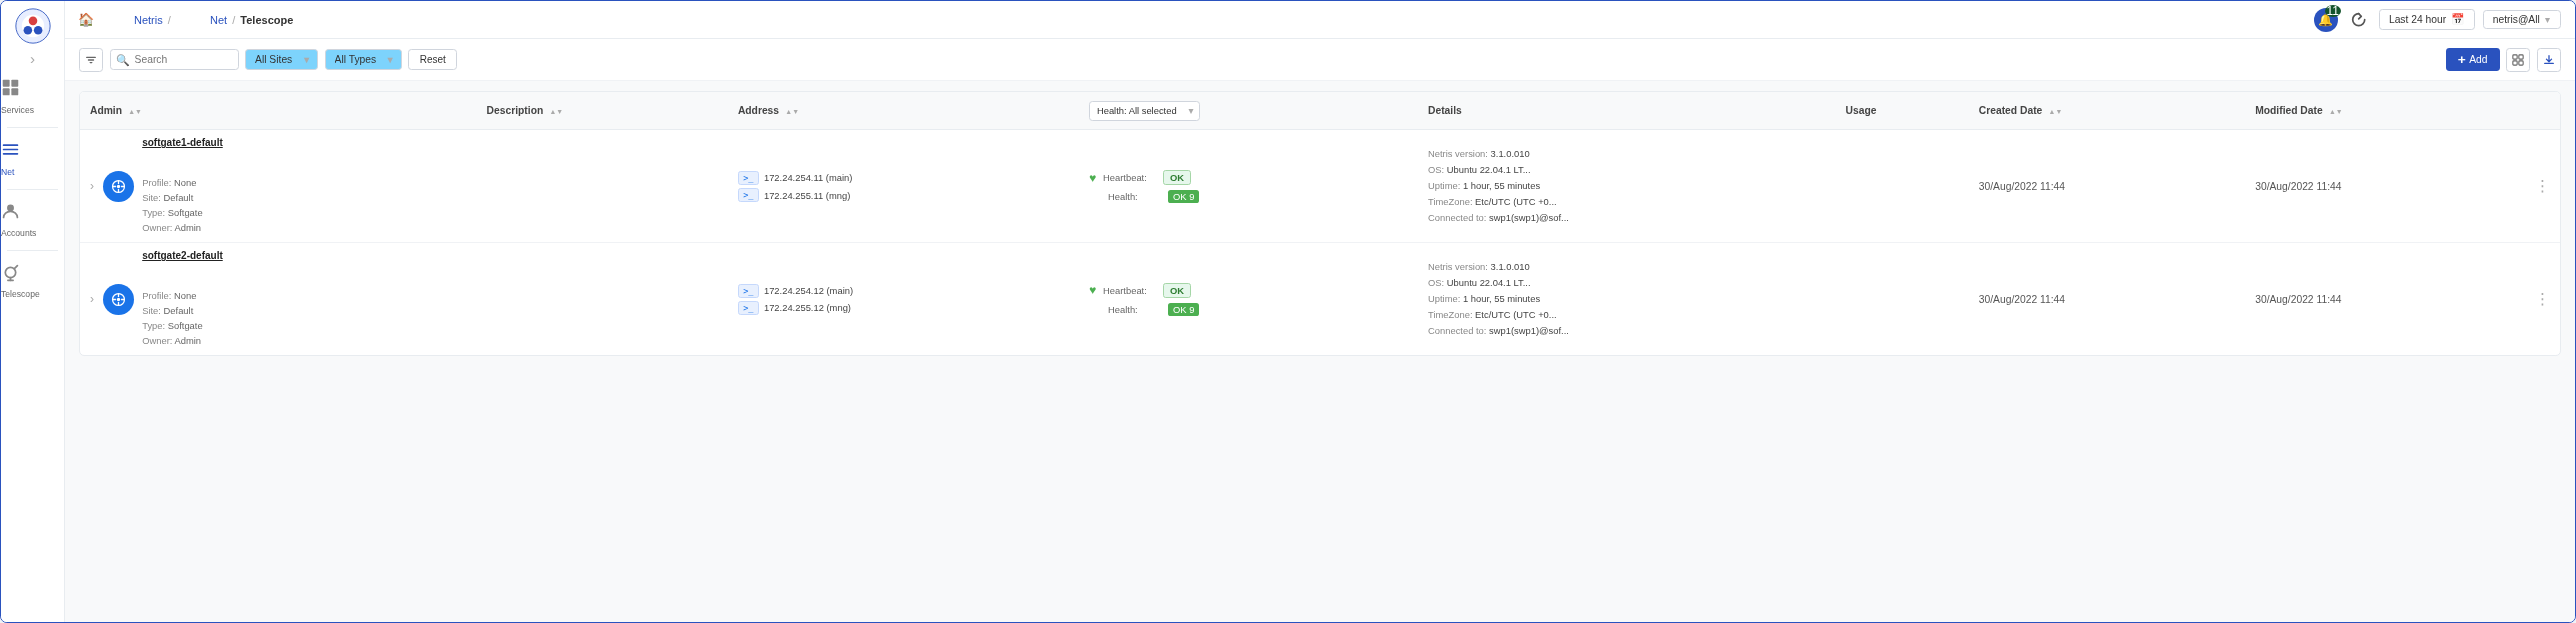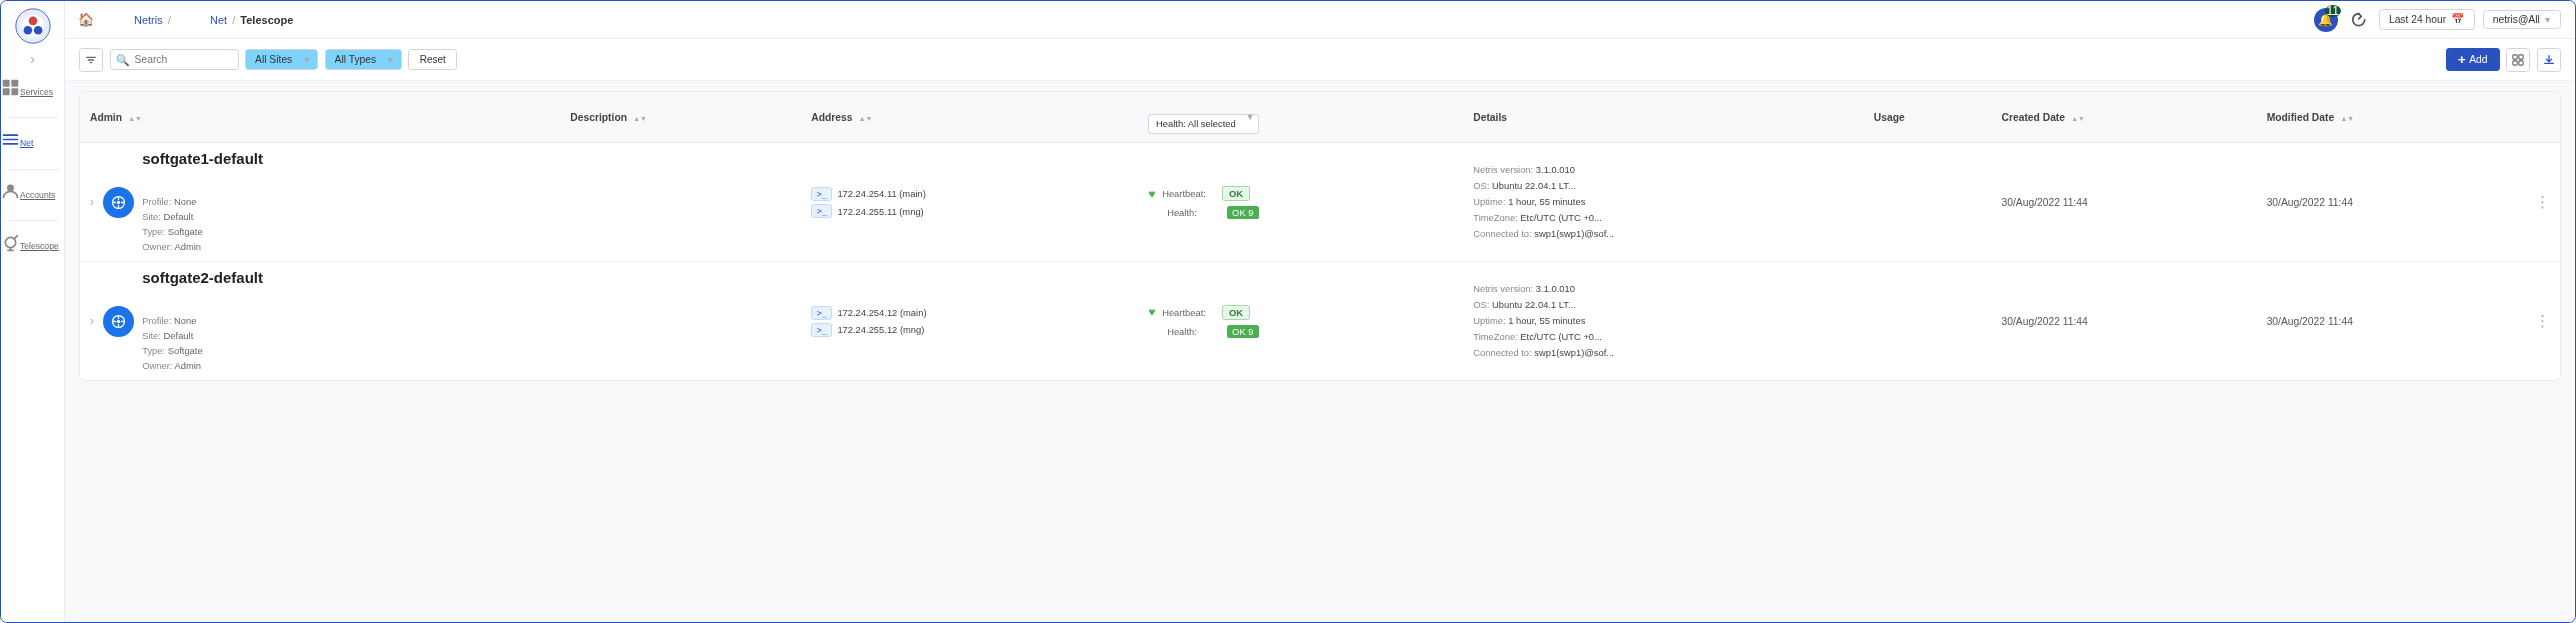--- a/index.html
+++ b/index.html
@@ -2,21 +2,21 @@
 <html style="font-size:13.7px"><head>
   <meta charset="utf-8">
   <style>
     * { box-sizing: border-box; margin: 0; padding: 0; }
     body { font-family: -apple-system, BlinkMacSystemFont, 'Segoe UI', sans-serif; font-size: 11px; background: #f0f2f5; }
     .app-container { display: flex; height: 100vh; width: 100%; border: 1.7px solid #2a52be; border-radius: 6.9px; overflow: hidden; background: #fff; }
     
     
     .sidebar { width: 64px; background: #fff; border-right: 0.9px solid #e8ecf0; display: flex; flex-direction: column; align-items: center; padding: 6.9px 0; }
     .sidebar-toggle { width: 20.6px; height: 20.6px; cursor: pointer; color: #aaa; font-size: 15.4px; text-align: center; line-height: 20.6px; }
-    .sidebar-item { display: flex; flex-direction: row; align-items: center; padding: 8.6px 0; width: 100%; cursor: pointer; color: #666; text-decoration: underline; }
+    .sidebar-item { display: flex; flex-direction: column; padding: 8.6px 0; width: 100%; cursor: pointer; color: #666; }
     .sidebar-item.active { color: #2a52be; }
     .sidebar-item-icon { font-size: 17px; margin-bottom: 2.6px; }
     .sidebar-item-label { font-size: 8.6px; color: inherit; }
     .sidebar-divider { width: 80%; height: 0.9px; background: #e8ecf0; margin: 3.4px 0; }
 
     
     .main { flex: 1; display: flex; flex-direction: column; overflow: hidden; }
 
     
     .header { height: 38px; background: #fff; border-bottom: 0.9px solid #e8ecf0; display: flex; align-items: center; padding: 0 13.7px; justify-content: space-between; }
@@ -55,41 +55,41 @@
     table { width: 100%; border-collapse: separate; border-spacing: 0; background: #fff; border-radius: 5.1px; overflow: hidden; border: 0.9px solid #e8ecf0; margin-top: 10.3px; }
     thead tr { background: #f8f9fa; }
     th { padding: 8.6px 10.3px; font-size: 10.3px; font-weight: 600; color: #444; border-bottom: 0.9px solid #e8ecf0; white-space: nowrap; text-align: left; }
     th .sort-arrows { display: inline-flex; flex-direction: column; margin-left: 3.4px; font-size: 6.9px; color: #aaa; }
     td { padding: 6.9px 10.3px; font-size: 10.3px; color: #333; border-bottom: 0.9px solid #f0f2f5; vertical-align: middle; }
     tbody tr:last-child td { border-bottom: none; }
 
     .row-expand { cursor: pointer; color: #aaa; font-size: 12px; }
     .device-icon { width: 31px; height: 31px; background: #1a73e8; border-radius: 50%; display: flex; align-items: center; justify-content: center; }
     .device-icon svg { color: #fff; }
-    .device-name { font-weight: 600; font-size: 15px; color: #222; }
+    .device-name { font-weight: 600; font-size: 10px; color: #222; text-decoration: underline; }
     .device-meta { font-size: 9.4px; color: #666; line-height: 1.6; margin-top: 27px; }
     .device-meta-label { color: #888; }
     .address-cell { display: flex; flex-direction: column; gap: 3.4px; }
     .address-item { display: flex; align-items: center; gap: 5.1px; font-size: 9.4px; }
     .terminal-btn { background: #e8f0fe; color: #1a73e8; border: 0.9px solid #c5d8fc; border-radius: 2.6px; padding: 0.9px 4.3px; font-size: 8.6px; font-family: monospace; cursor: pointer; }
     .address-text { color: #444; }
     .health-cell { display: flex; flex-direction: column; gap: 5.1px; }
     .health-row { display: flex; align-items: center; gap: 6.9px; }
     .health-label { color: #666; font-size: 9.4px; min-width: 53px; }
     .ok-badge { background: #e6f7ec; color: #2e7d32; border: 0.9px solid #a5d6a7; border-radius: 2.6px; padding: 0.9px 6px; font-size: 9.4px; font-weight: 600; }
     .heartbeat-icon { color: #4caf50; font-size: 12px; }
     .ok-count-badge { background: #4caf50; color: #fff; border-radius: 2.6px; padding: 0.9px 5.1px; font-size: 9.4px; display: flex; align-items: center; gap: 2.6px; }
     .details-cell { font-size: 9.4px; line-height: 1.7; }
     .details-label { color: #888; }
     .details-value { color: #444; }
     .date-cell { font-size: 10.3px; color: #555; }
     .row-actions { color: #aaa; cursor: pointer; font-size: 15.4px; text-align: center; }
     .name-cell { display: flex; align-items: center; gap: 8.6px; }
     
-    .health-dropdown { border: 0.9px solid #d0d5dd; border-radius: 3.4px; padding: 3.4px 20.6px 3.4px 6.9px; font-size: 9.4px; color: #333; background: #fff; cursor: pointer; appearance: none; outline: none; margin-top: 13px; }
+    .health-dropdown { border: 0.9px solid #d0d5dd; border-radius: 3.4px; padding: 3.4px 20.6px 3.4px 6.9px; font-size: 9.4px; color: #333; background: #fff; cursor: pointer; appearance: none; outline: none; }
     .select-wrap-sm { position: relative; display: inline-flex; align-items: center; }
     .select-caret-sm { position: absolute; right: 4.3px; color: #aaa; font-size: 8.6px; pointer-events: none; }
   </style>
 </head>
 <body>
 
 <div class="app-container">
 
   <div class="sidebar">
 

